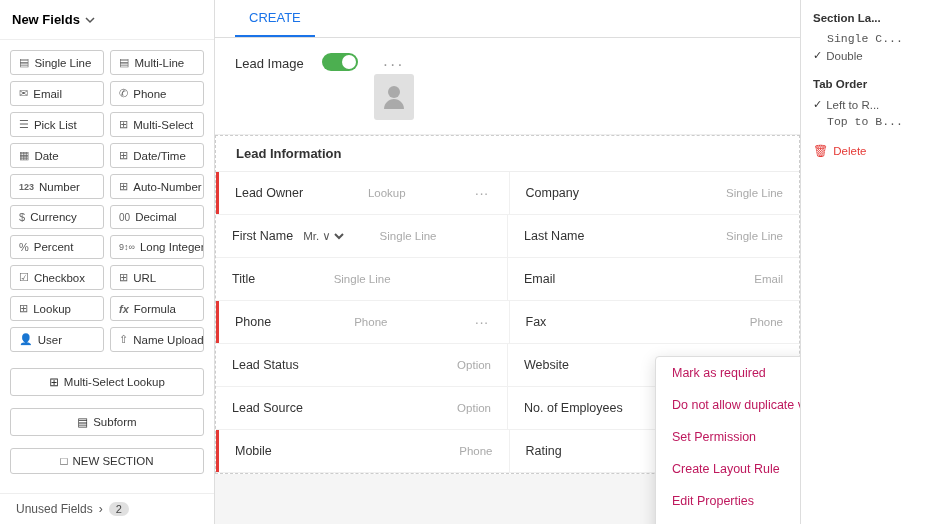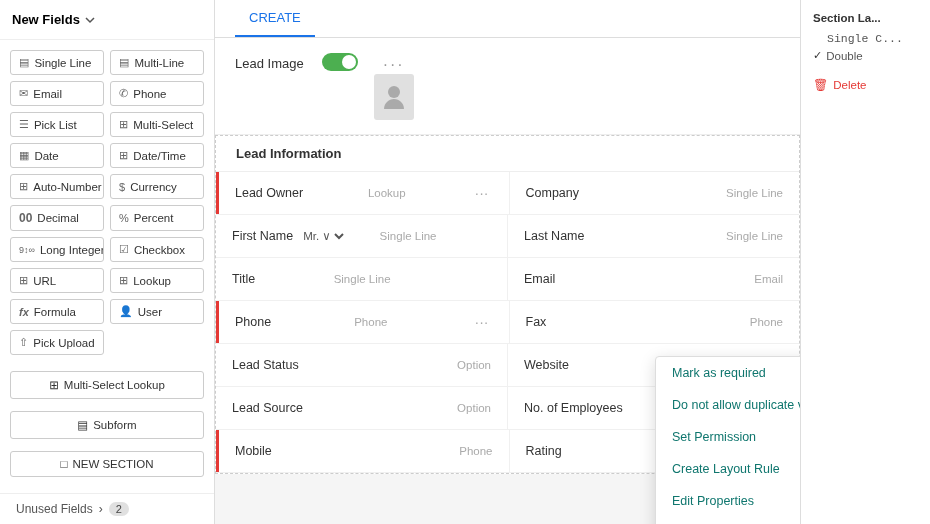--- a/index.html
+++ b/index.html
@@ -51,21 +51,21 @@
     .right-panel-section { margin-bottom: 14px; }
     .right-panel-title { font-size: 11.5px; font-weight: 600; color: #333; margin-bottom: 6px; }
     .right-panel-option { font-size: 11.5px; color: #555; padding: 2px 0; display: flex; align-items: center; gap: 4px; cursor: pointer; }
     .right-panel-option.checked::before { content: '✓'; color: #333; font-size: 11px; }
     .right-panel-option:not(.checked) { padding-left: 14px; font-family: Liberation Mono, monospace; }
     .delete-btn { display: flex; align-items: center; gap: 5px; font-size: 11.5px; color: #e53935; cursor: pointer; margin-top: 8px; }
     .delete-icon { font-size: 12px; }
 
     
     .context-menu { position: absolute; background: #fff; border: 1px solid #ddd; border-radius: 4px; box-shadow: 0 4px 16px rgba(0,0,0,0.15); z-index: 100; min-width: 200px; left: 440px; top: 318px; }
-    .context-menu-item { padding: 9px 16px; font-size: 12.5px; color: #0f766e; cursor: pointer; }
+    .context-menu-item { padding: 9px 16px; font-size: 12.5px; color: #be185d; cursor: pointer; }
   </style>
 </head>
 <body>
 
 <div class="sidebar">
   <div class="sidebar-header">
     <span>New Fields</span>
     <svg viewBox="0 0 12 12" fill="none">
       <path d="M2 4l4 4 4-4" stroke="#555" stroke-width="1.5"></path>
     </svg>
@@ -102,30 +102,34 @@
     <button class="field-btn">
       <span class="ficon">▦</span>
       <span>Date</span>
     </button>
     <button class="field-btn">
       <span class="ficon">⊞</span>
       <span>Date/Time</span>
     </button>
 
     <button class="field-btn">
+      <span class="ficon" style="font-size:9px;font-weight:600;">123</span>
+      <span>Number</span>
+    </button>
+    <button class="field-btn">
       <span class="ficon">⊞</span>
       <span>Auto-Number</span>
     </button>
 
     <button class="field-btn">
       <span class="ficon">$</span>
       <span>Currency</span>
     </button>
     <button class="field-btn">
-      <span class="ficon" style="font-size:12px;font-weight:700;">00</span>
+      <span class="ficon" style="font-size:10px;font-weight:400;">00</span>
       <span>Decimal</span>
     </button>
 
     <button class="field-btn">
       <span class="ficon">%</span>
       <span>Percent</span>
     </button>
     <button class="field-btn">
       <span class="ficon" style="font-size:9px;">9↕∞</span>
       <span>Long Integer</span>
@@ -148,21 +152,21 @@
       <span class="ficon" style="font-style:italic;font-weight:600;font-size:11px;">fx</span>
       <span>Formula</span>
     </button>
 
     <button class="field-btn">
       <span class="ficon">👤</span>
       <span>User</span>
     </button>
     <button class="field-btn">
       <span class="ficon">⇧</span>
-      <span>Pick Upload</span>
+      <span>Name Upload</span>
     </button>
   </div>
 
   <button class="full-btn">
     <span>⊞</span>
     <span>Multi-Select Lookup</span>
   </button>
   <button class="full-btn">
     <span>▤</span>
     <span>Subform</span>
@@ -307,17 +311,22 @@
 
   </div>
 </div>
 
 <div class="right-panel">
   <div class="right-panel-section">
     <div class="right-panel-title">Section La...</div>
     <div class="right-panel-option">Single C...</div>
     <div class="right-panel-option checked">Double</div>
   </div>
+  <div class="right-panel-section">
+    <div class="right-panel-title">Tab Order</div>
+    <div class="right-panel-option checked">Left to R...</div>
+    <div class="right-panel-option">Top to B...</div>
+  </div>
   <div class="delete-btn">
     <span class="delete-icon">🗑</span>
     <span>Delete</span>
   </div>
 </div>
 
 </body></html>

